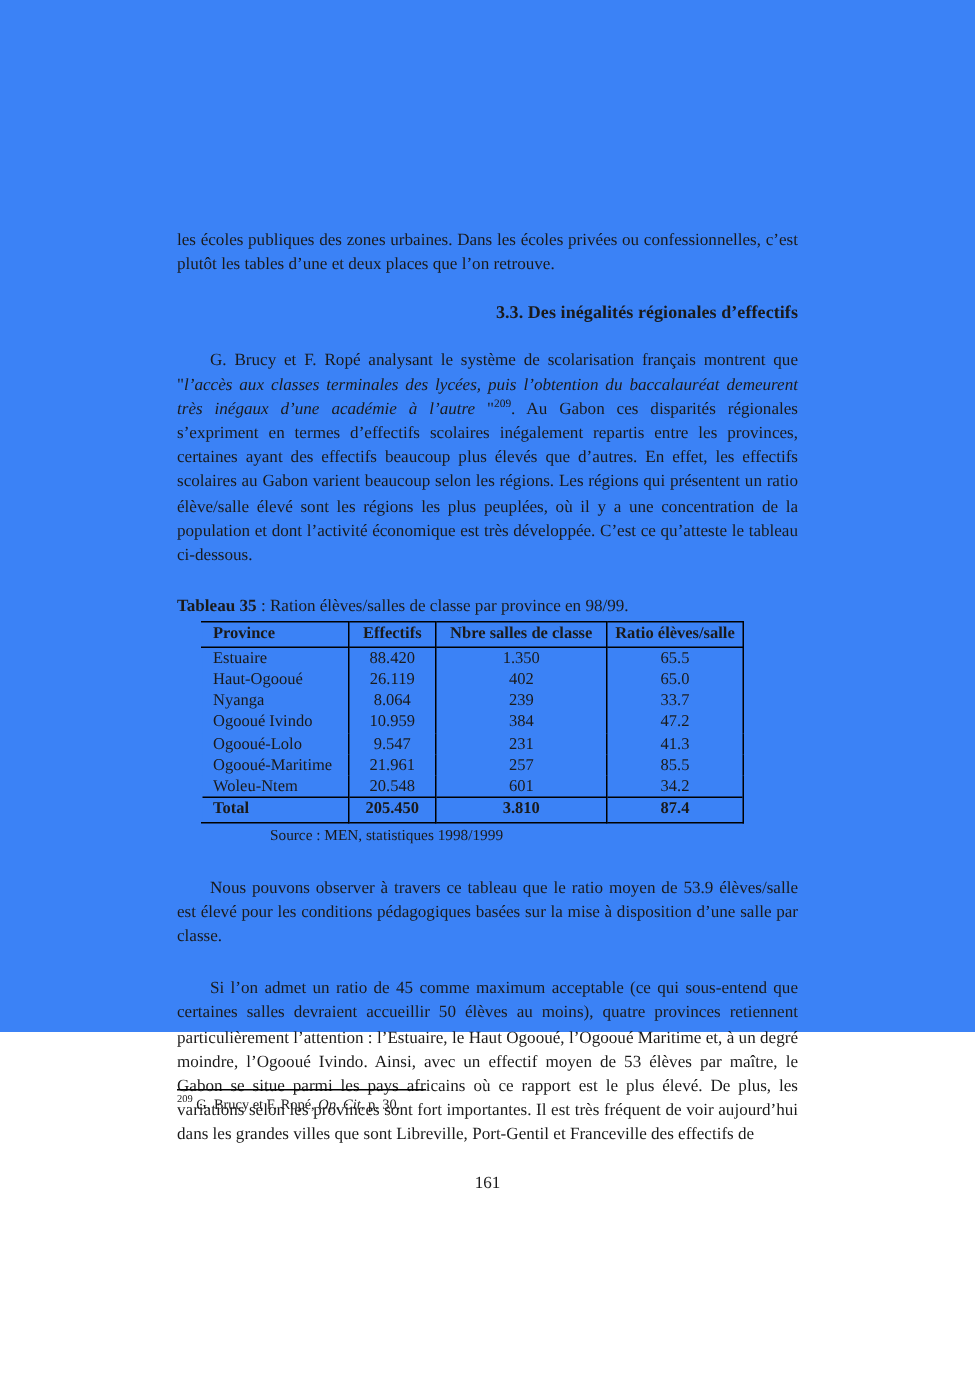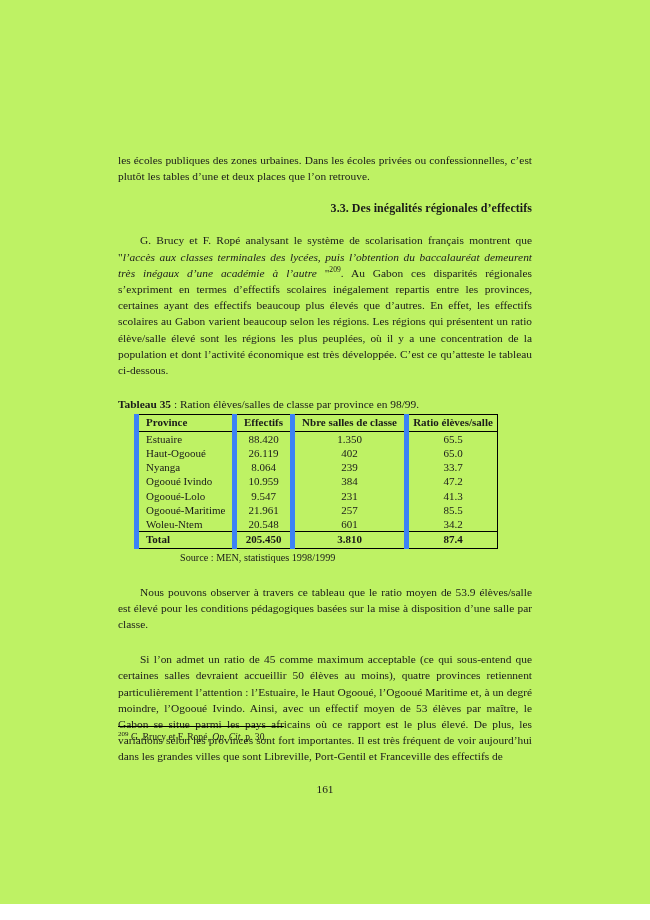--- a/index.html
+++ b/index.html
@@ -15,22 +15,22 @@
     font-family: "Liberation Serif", "DejaVu Serif", serif;
     color: #1a1a1a;
     overflow: hidden;
   }
 
   .page {
     position: absolute;
     left: 0;
     top: 0;
     width: 650px;
-    height: 904px;
-    background: #bef264;
+    height: 688px;
+    background: #3b82f6;
   }
 
   .content {
     position: absolute;
     left: 118px;
     top: 152px;
     width: 414px;
   }
 
   p.body-par {
@@ -75,21 +75,21 @@
   .table-caption b { font-weight: bold; }
 
   table.data-table {
     border-collapse: collapse;
     margin-left: 16px;
     width: 361px;
     table-layout: fixed;
     font-size: 11px;
   }
   table.data-table td, table.data-table th {
-    border-left: 5px solid #3b82f6;
+    border-left: 1px solid #3b82f6;
     border-right: 1px solid #000;
     padding: 0px 4px;
     height: 14.2px;
     line-height: 14.2px;
     font-weight: normal;
     vertical-align: middle;
   }
   table.data-table thead th {
     border-top: 1.4px solid #000;
     border-bottom: 1px solid #000;

